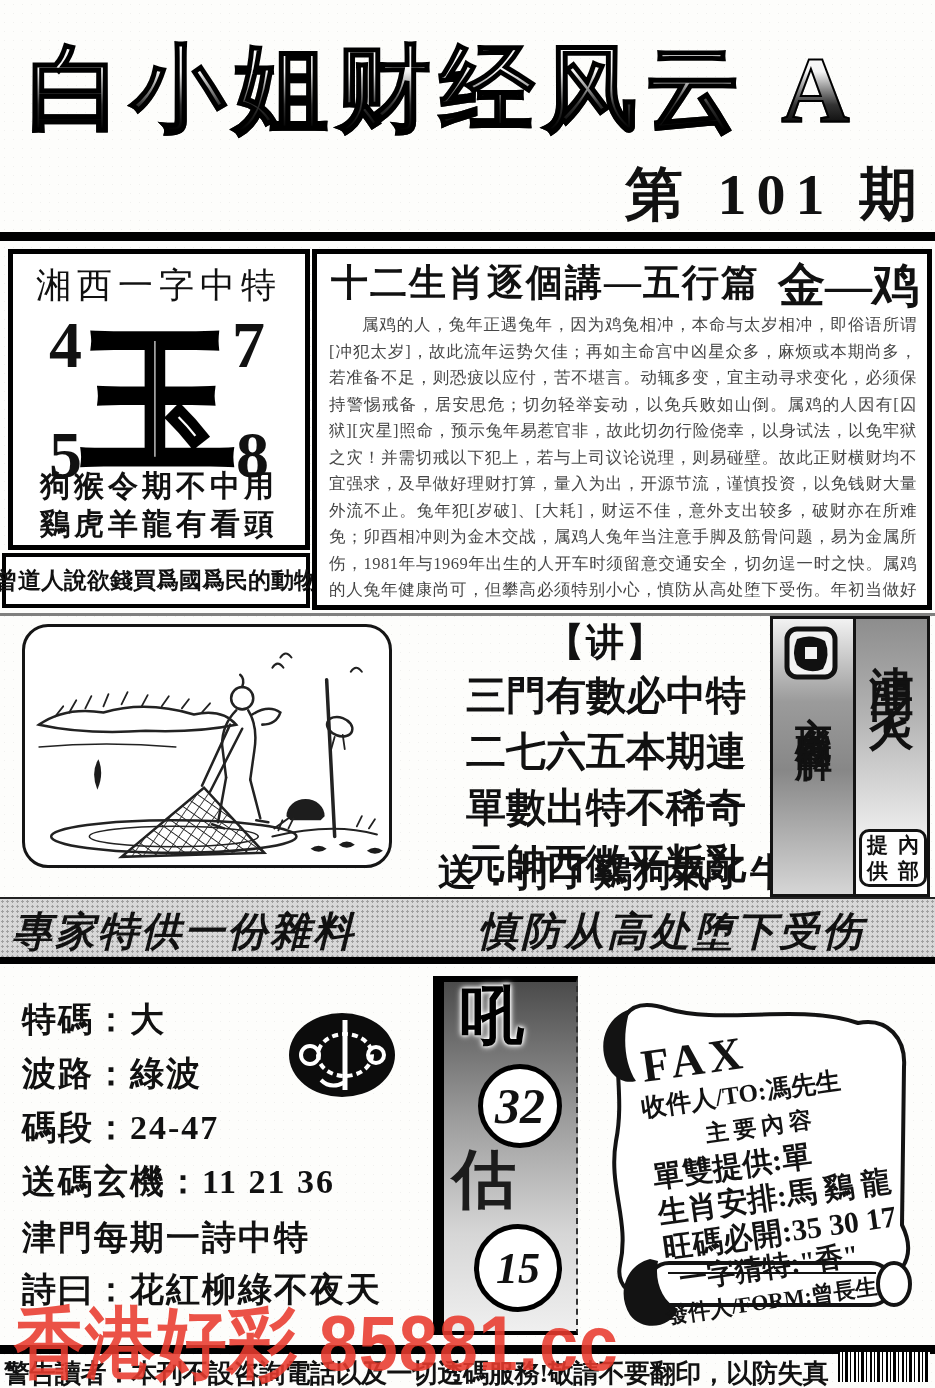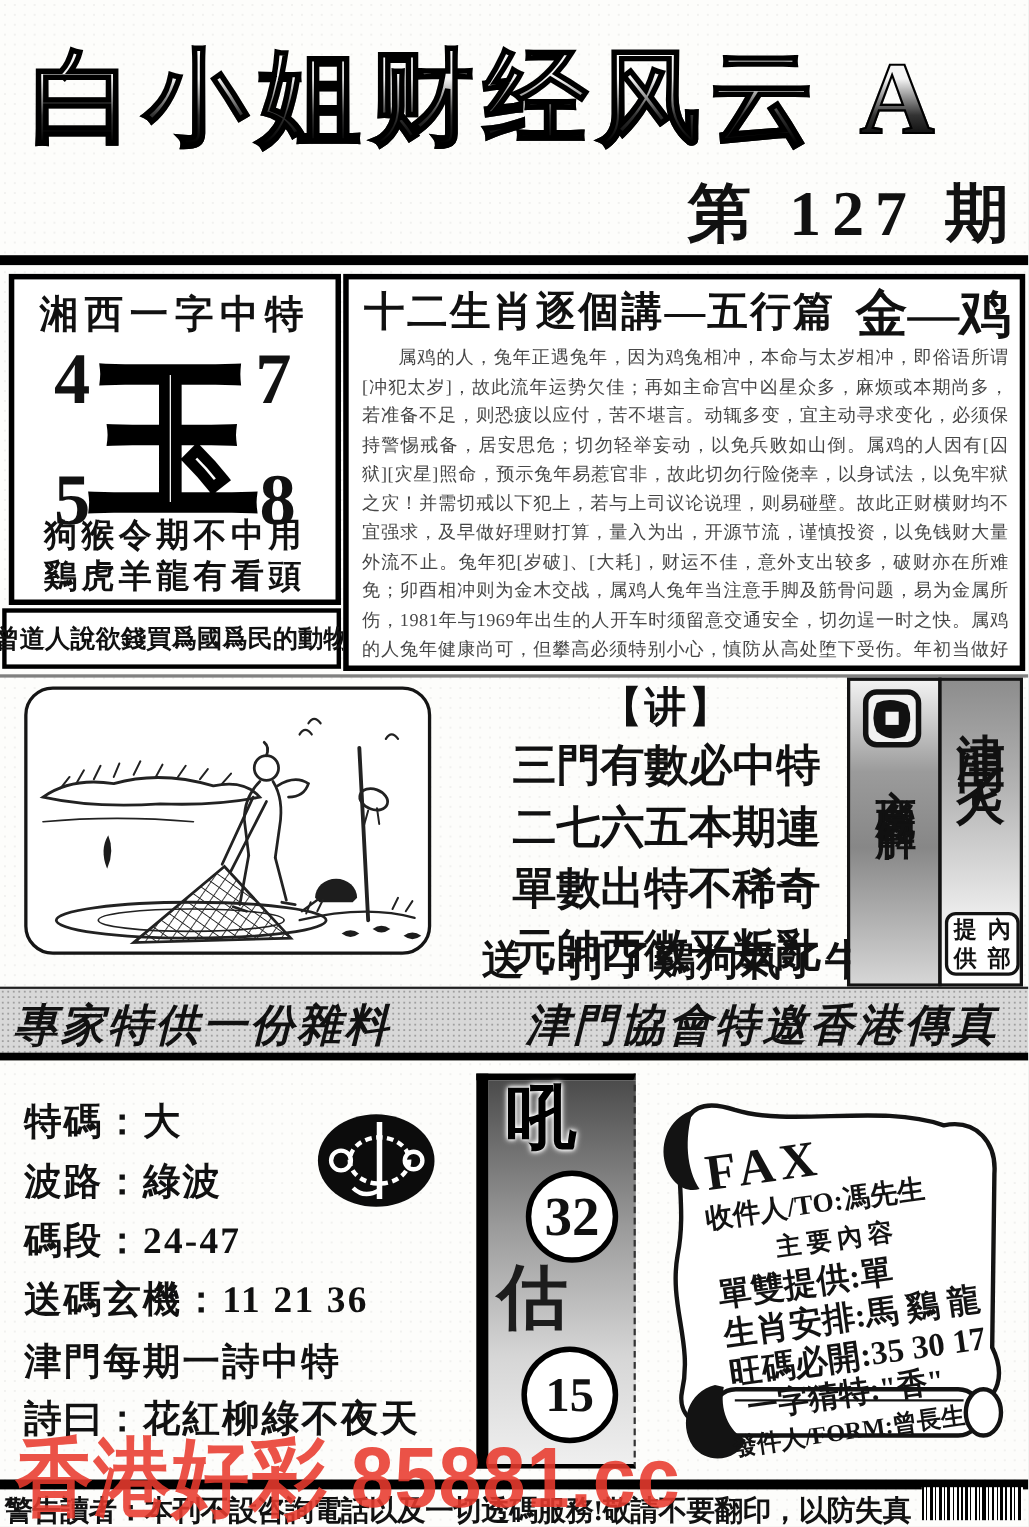--- a/index.html
+++ b/index.html
@@ -19,21 +19,21 @@
     -webkit-background-clip:text;background-clip:text;color:transparent;
     -webkit-text-stroke:2px #000;
   }
   .issue{
     left:520px;top:156px;width:407px;text-align:right;font-size:58px;font-weight:bold;
     letter-spacing:10px;white-space:nowrap;
   }
   .rule-top{left:0;top:232px;width:935px;height:9px;background:#000;}
   
   .left-box{left:8px;top:249px;width:292px;height:291px;border:5px solid #000;background:#fff;}
-  .lb-heading{position:absolute;left:0;top:8px;width:100%;text-align:center;font-size:35px;font-weight:bold;letter-spacing:6px;}
+  .lb-heading{position:absolute;left:0;top:8px;width:100%;text-align:center;font-size:35px;font-weight:normal;letter-spacing:6px;}
   .corner-n{position:absolute;font-size:66px;font-weight:bold;line-height:1;}
   .n4{left:36px;top:58px;} .n7{right:40px;top:58px;}
   .n5{left:36px;top:168px;} .n8{right:36px;top:168px;}
   .big-char{
     position:absolute;left:50%;top:148px;transform:translate(-50%,-50%);
     font-size:152px;font-weight:bold;color:#fff;-webkit-text-stroke:5px #000;
     text-shadow:0 0 1px #000;line-height:1;
   }
   .lb-line1,.lb-line2{position:absolute;left:0;width:100%;text-align:center;font-size:30px;font-weight:bold;letter-spacing:4px;white-space:nowrap;}
   .lb-line1{top:212px;} .lb-line2{top:250px;}
@@ -79,21 +79,21 @@
   
   .bl-line{left:22px;font-size:34px;font-weight:bold;letter-spacing:2px;white-space:nowrap;}
   .bl-0{top:997px;} .bl-1{top:1051px;} .bl-2{top:1105px;text-align:center;} .bl-3{top:1159px;} .bl-4{top:1215px;} .bl-5{top:1267px;}
   .turtle-logo{left:288px;top:1012px;width:108px;height:86px;}
   .mid-strip{left:433px;top:976px;width:132px;height:349px;
     border-left:11px solid #000;border-top:6px solid #000;border-bottom:4px solid #000;border-right:2px dashed #333;
     background:linear-gradient(180deg,#4b4b4b 0%,#9a9a9a 38%,#d6d6d6 72%,#efefef 100%);}
   .roar{position:absolute;left:16px;top:0px;font-size:64px;font-weight:900;color:#000;
     text-shadow:0 0 3px #fff,0 0 5px #fff,0 0 7px #fff;line-height:1.05;}
   .circle-num{position:absolute;background:#fff;border:5px solid #000;border-radius:50%;
-    display:flex;align-items:center;justify-content:center;font-weight:bold;}
+    display:flex;align-items:center;justify-content:center;font-weight:bold;font-style:italic;}
   .c32{left:34px;top:82px;width:74px;height:74px;font-size:50px;}
   .c15{left:30px;top:242px;width:78px;height:78px;font-size:44px;}
   .est{position:absolute;left:8px;top:166px;font-size:64px;font-weight:900;color:#1c1c1c;line-height:1;}
   .fax-scroll{left:556px;top:963px;width:376px;height:372px;}
   .fax-scroll svg{width:100%;height:100%;}
   .fax-text text{font-family:"Liberation Serif","DejaVu Serif",serif;fill:#131313;font-weight:bold;}
   
   .bottom-bar{left:0;top:1345px;width:935px;height:9px;background:#000;}
   .footer{left:4px;top:1356px;width:828px;font-size:26px;font-weight:bold;white-space:nowrap;overflow:hidden;letter-spacing:-.5px;}
   .barcode{left:838px;top:1352px;width:92px;height:30px;
@@ -101,21 +101,21 @@
   .watermark{left:14px;top:1292px;font-size:78px;font-weight:900;color:rgba(232,58,46,.88);
     letter-spacing:1px;white-space:nowrap;z-index:50;transform:scaleX(.9);transform-origin:left top;
     font-family:"Liberation Sans","DejaVu Sans",sans-serif;}
 </style>
 </head>
 <body>
 
 <div class="page">
 
   <div class="abs main-title">白小姐财经风云 A</div>
-  <div class="abs issue">第 127 期</div>
+  <div class="abs issue">第 101 期</div>
   <div class="abs rule-top"></div>
 
   <section class="abs left-box">
     <div class="lb-heading">湘西一字中特</div>
     <span class="corner-n n4">4</span>
     <span class="corner-n n7">7</span>
     <span class="corner-n n5">5</span>
     <span class="corner-n n8">8</span>
     <div class="big-char">玉</div>
     <div class="lb-line1">狗猴令期不中用</div>
@@ -199,21 +199,21 @@
 
   <div class="abs internal-box">
     <span>提</span>
     <span>內</span>
     <span>供</span>
     <span>部</span>
   </div>
 
   <section class="abs banner">
     <div class="banner-left">專家特供一份雜料</div>
-    <div class="banner-right">津門協會特邀香港傳真</div>
+    <div class="banner-right">慎防从高处堕下受伤</div>
   </section>
 
   <div class="abs bl-line bl-0">特碼：大</div>
   <div class="abs bl-line bl-1">波路：綠波</div>
   <div class="abs bl-line bl-2">碼段：24-47</div>
   <div class="abs bl-line bl-3">送碼玄機：11 21 36</div>
   <div class="abs bl-line bl-5">詩曰：花紅柳綠不夜天</div>
   <div class="abs bl-line bl-4">津門每期一詩中特</div>
 
   <div class="abs turtle-logo">

